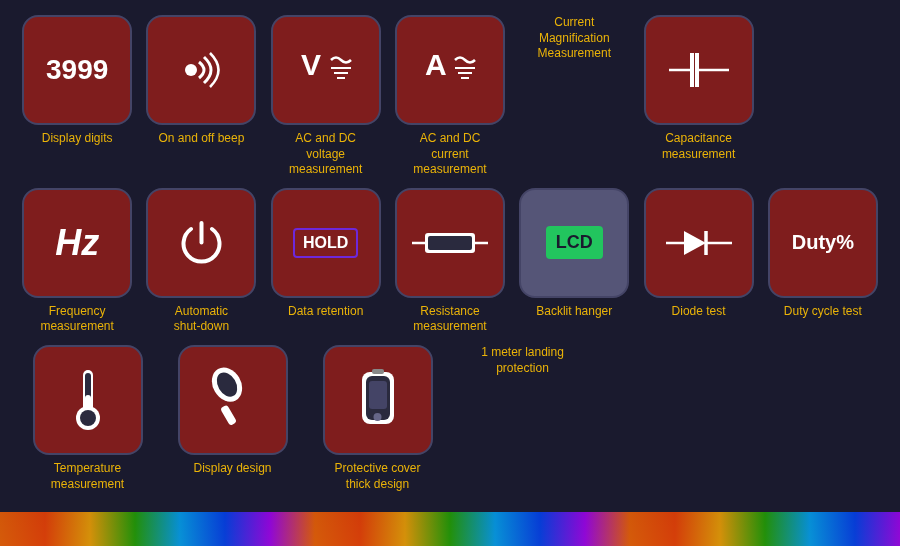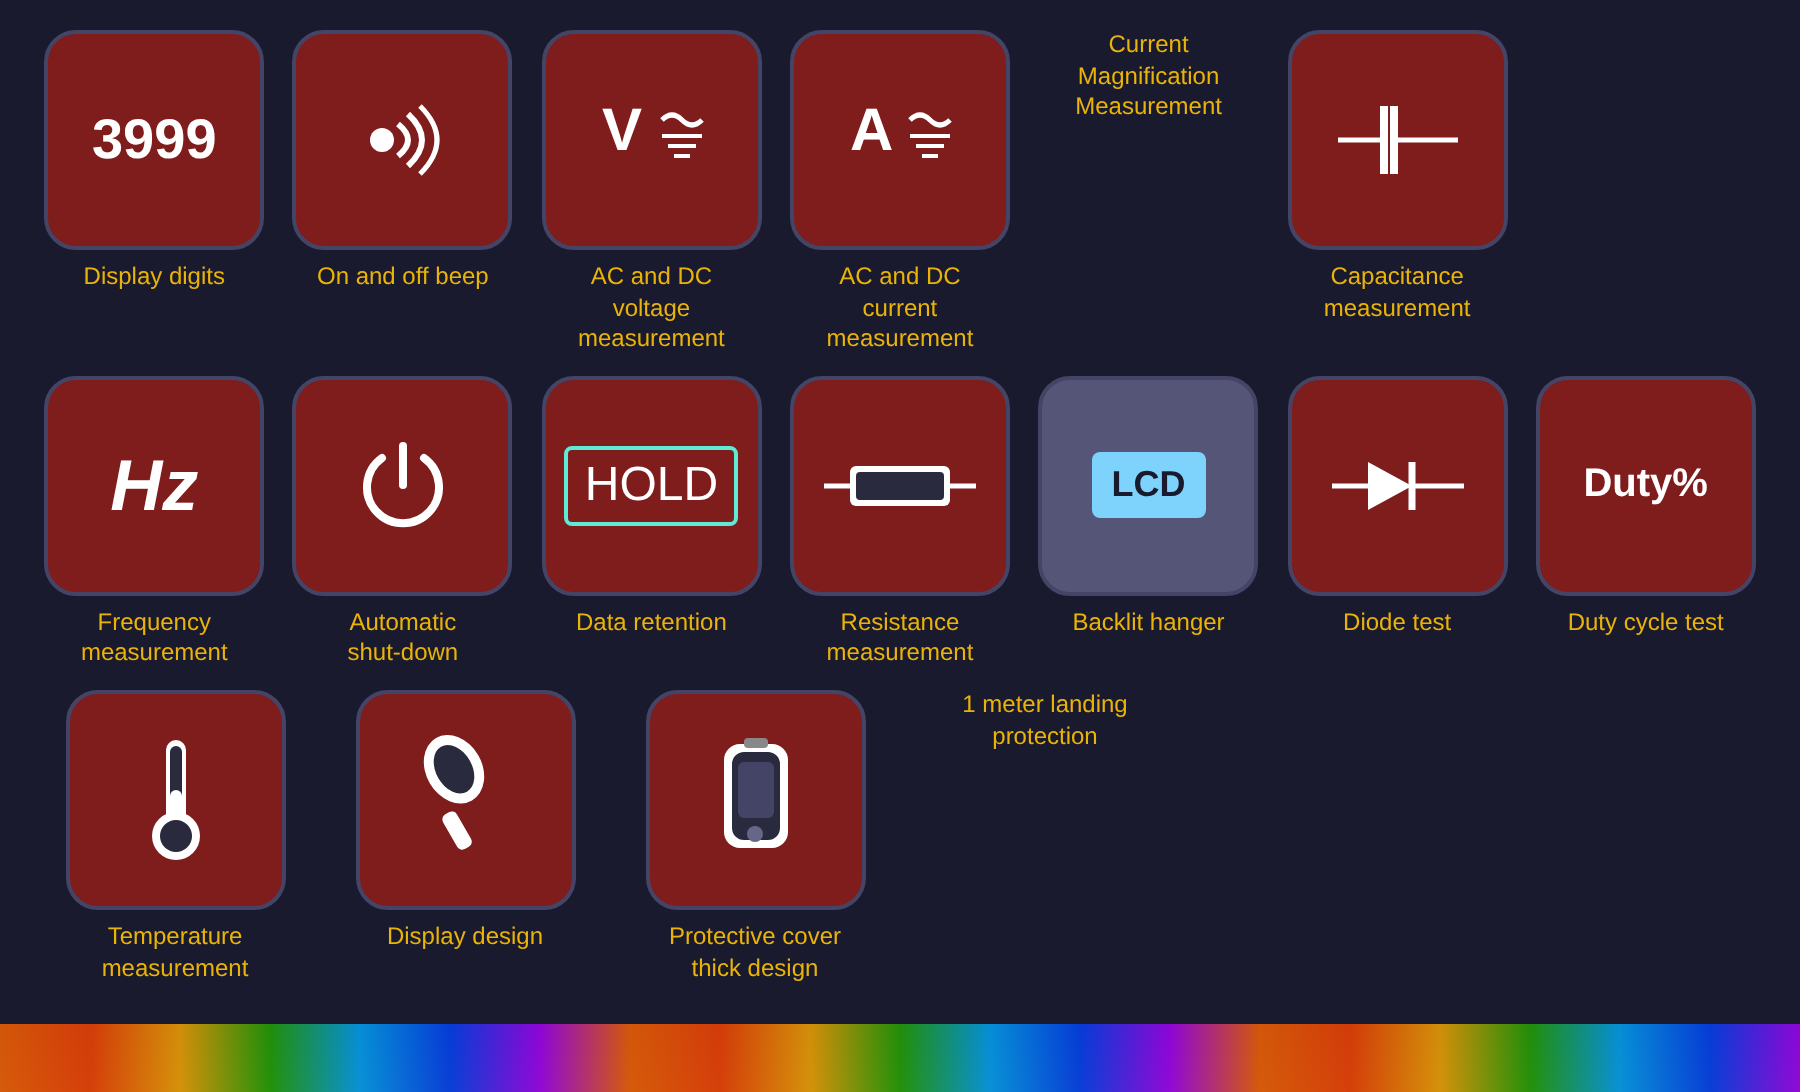--- a/index.html
+++ b/index.html
@@ -72,31 +72,31 @@
       font-style: italic;
     }
 
     .hz-text {
       font-size: 36px;
       font-weight: bold;
       font-style: italic;
     }
 
     .hold-text {
-      font-size: 24px;
-      font-weight: normal;
-      border: 2px solid #5eead4;
+      font-size: 16px;
+      font-weight: bold;
+      border: 2px solid #6d28d9;
       padding: 4px 8px;
       border-radius: 4px;
     }
 
     .lcd-text {
       font-size: 18px;
       font-weight: bold;
-      background: #7dd3fc;
+      background: #22c55e;
       color: #1a1a2e;
       padding: 6px 10px;
       border-radius: 4px;
     }
 
     .duty-text {
       font-size: 20px;
       font-weight: bold;
     }
 

